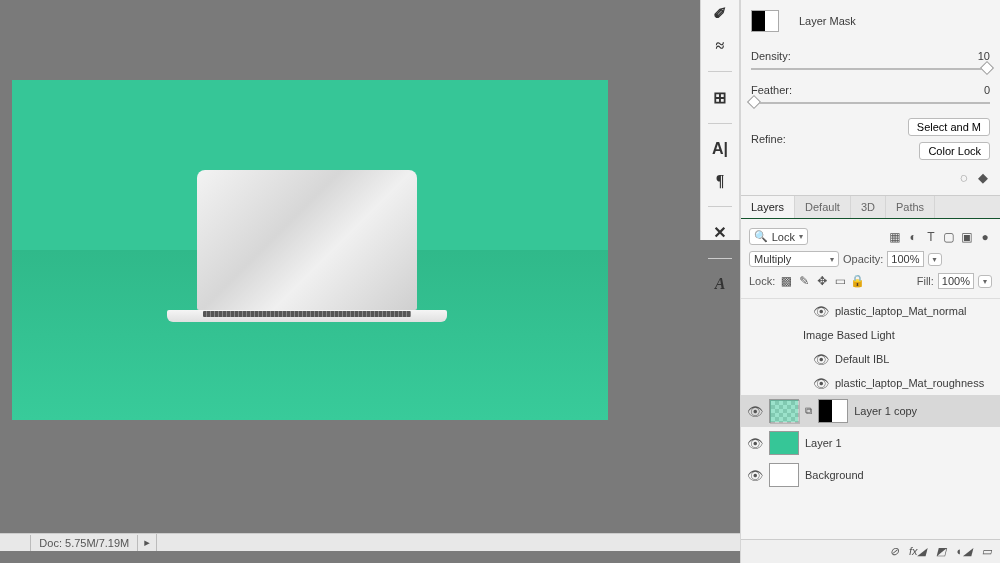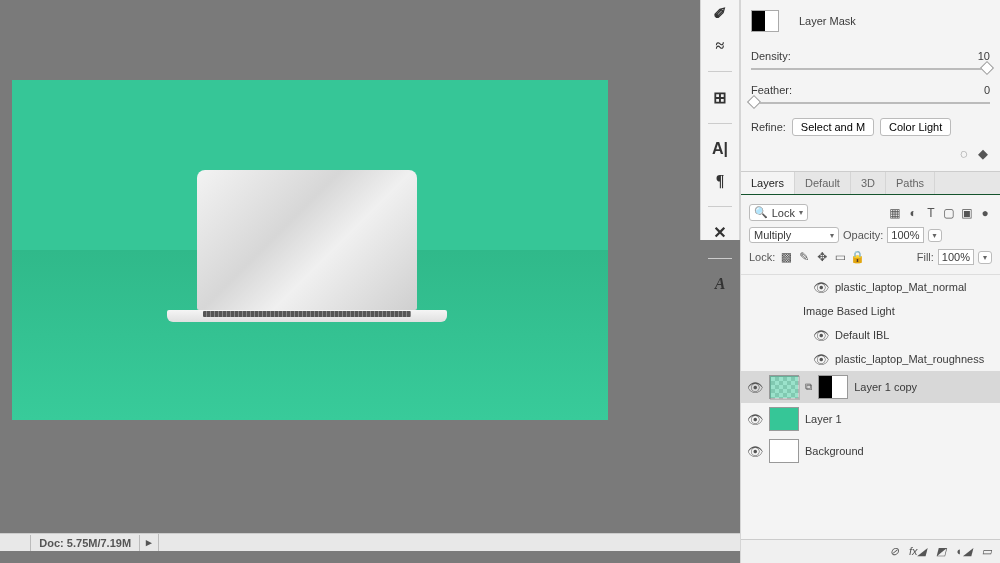--- a/index.html
+++ b/index.html
@@ -1,19 +1,19 @@
 <!DOCTYPE html>
 <html><head>
 <meta charset="utf-8">
 <style>
 * { box-sizing: border-box; margin: 0; padding: 0; font-family: "Helvetica Neue", Arial, sans-serif; }
 body { width: 1000px; height: 563px; overflow: hidden; background: #fff; position: relative; }
 
 
-.canvas-area { position: absolute; left: 0; top: 0; width: 763px; height: 563px; background: #7a7a7a; font-weight: bold; }
+.canvas-area { position: absolute; left: 0; top: 0; width: 763px; height: 563px; background: #7a7a7a; }
 .scroll-bottom { position: absolute; left: 0; bottom: 12px; right: 0; height: 18px; background: #e8e8e8; border-top: 1px solid #ccc; display: flex; align-items: center; font-size: 11px; color: #555; }
 .scroll-handle { position: absolute; right: 4px; bottom: 32px; width: 14px; height: 10px; background: #ccc; }
 .zoom-box { padding: 2px 6px; border-right: 1px solid #bbb; }
 .doc-info { padding: 2px 8px; border-right: 1px solid #bbb; }
 .scroll-track { flex: 1; height: 14px; }
 .canvas-doc { position: absolute; left: 12px; top: 80px; width: 596px; height: 340px; overflow: hidden; }
 .bg-top { position: absolute; left: 0; top: 0; right: 0; height: 170px; background: #36c697; }
 .bg-bottom { position: absolute; left: 0; top: 170px; right: 0; bottom: 0; background: linear-gradient(to bottom, #30b98a, #38cb9a); }
 .laptop { position: absolute; left: 155px; top: 90px; width: 280px; }
 .laptop-screen { width: 220px; height: 140px; margin: 0 auto; background: linear-gradient(135deg, #f3f3f3 0%, #d7d7d7 40%, #f0f0f0 60%, #cfcfcf 100%); border-radius: 8px 8px 2px 2px; }
@@ -31,21 +31,21 @@
 .mask-panel { padding: 6px 10px 10px 10px; }
 .mask-thumb-row { display: flex; align-items: center; gap: 20px; padding: 4px 0 14px 0; }
 .mask-thumb { width: 28px; height: 22px; border: 1px solid #aaa; background: linear-gradient(90deg, #000 50%, #fff 50%); }
 .prop-row { display: flex; align-items: center; padding: 4px 0; }
 .prop-label { flex: 1; }
 .prop-val { width: 30px; text-align: right; }
 .slider-track { height: 2px; background: #bbb; margin: 2px 0 10px 0; position: relative; }
 .slider-thumb { position: absolute; width: 10px; height: 10px; background: #fff; border: 1px solid #999; transform: rotate(45deg); top: -5px; }
 .refine-row { display: flex; align-items: center; padding: 4px 0; gap: 6px; }
 .refine-btn { background: #fff; border: 1px solid #bbb; border-radius: 3px; padding: 2px 8px; font-size: 11px; white-space: nowrap; }
-.refine-stack { display: flex; flex-direction: row; gap: 6px; align-items: flex-end; flex: 1; }
+.refine-stack { display: flex; flex-direction: column; gap: 6px; align-items: flex-end; flex: 1; }
 .icon-row-mask { display: flex; justify-content: flex-end; gap: 10px; padding: 6px 2px 0 0; font-size: 13px; color: #555; }
 
 .tabs-bar { display: flex; border-top: 1px solid #ccc; border-bottom: 1px solid #14532d; background: #e6e6e6; }
 .tab { padding: 5px 10px; font-size: 11px; color: #666; border-right: 1px solid #d5d5d5; cursor: default; }
 .tab.active { background: #f4f4f4; color: #222; font-weight: 500; }
 
 .layer-opts { padding: 6px 8px; }
 .row { display: flex; align-items: center; gap: 4px; padding: 3px 0; }
 .select { background: #fff; border: 1px solid #bbb; border-radius: 3px; padding: 1px 4px; display: inline-flex; align-items: center; gap: 4px; font-size: 11px; }
 .chev { font-size: 8px; color: #666; }
@@ -124,21 +124,21 @@
       <span class="prop-label">Feather:</span>
       <span class="prop-val">0</span>
     </div>
     <div class="slider-track">
         <div class="slider-thumb" style="left:-2px;"></div>
       </div>
     <div class="refine-row">
       <span>Refine:</span>
       <div class="refine-stack">
         <button class="refine-btn">Select and M</button>
-        <button class="refine-btn">Color Light</button>
+        <button class="refine-btn">Color Lock</button>
       </div>
     </div>
     <div class="icon-row-mask">
       <span>◌</span>
       <span>◆</span>
     </div>
   </div>
 
   <div class="tabs-bar">
     <div class="tab active">Layers</div>

